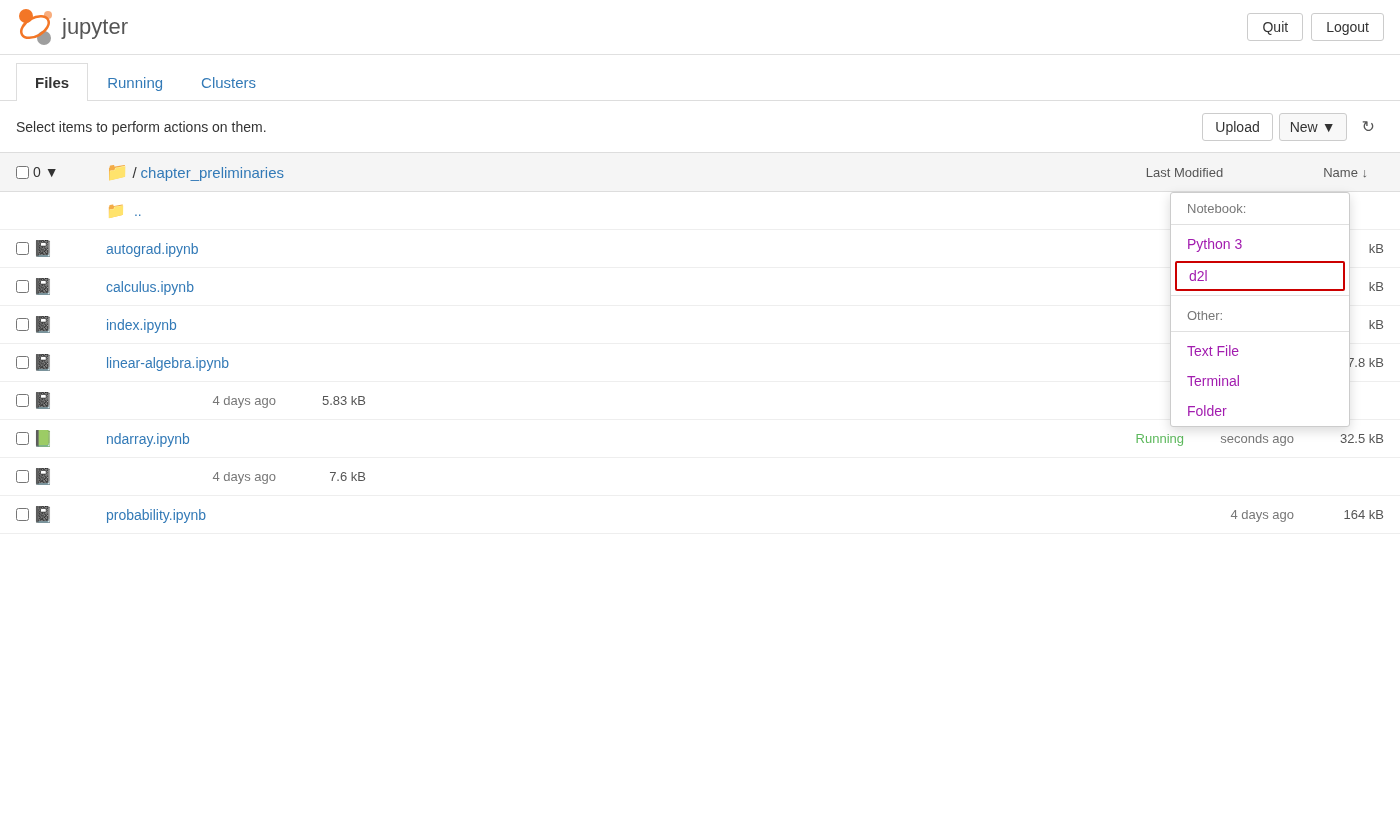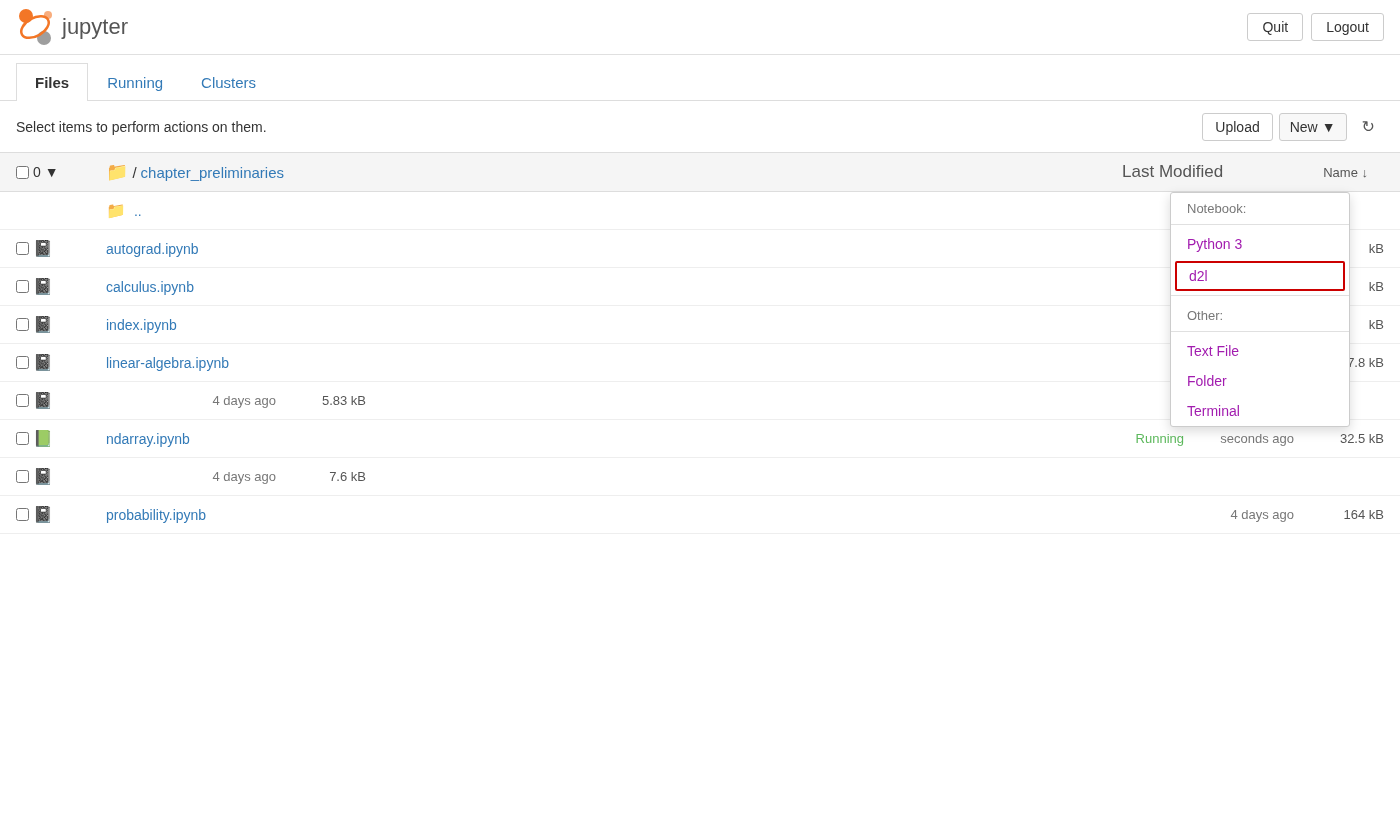--- a/index.html
+++ b/index.html
@@ -136,21 +136,21 @@
     <input type="checkbox" style="">
     <span>0</span>
     <span style="cursor:pointer;">▼</span>
   </div>
   <div class="breadcrumb-area">
     <span style="color:#337ab7; font-size:18px;">📁</span>
     <span>/</span>
     <span class="breadcrumb-link">chapter_preliminaries</span>
   </div>
   <div class="sort-area">
-    <span style="color:#555; font-size:17px;padding-left:47px;">Last Modified</span>
+    <span style="color:#555; font-size:13px;padding-left:47px;">Last Modified</span>
     <span class="sort-label">
       <span>Name</span>
       <span>↓</span>
     </span>
   </div>
 </div>
 
 <div id="file-list">
 
   <div class="parent-row">
@@ -265,15 +265,15 @@
 
 <div id="new-dropdown">
   <div class="dropdown-section-label">Notebook:</div>
   <hr class="dropdown-divider">
   <div class="dropdown-item">Python 3</div>
   <div class="dropdown-item highlighted">d2l</div>
   <hr class="dropdown-divider">
   <div class="dropdown-section-label">Other:</div>
   <hr class="dropdown-divider">
   <div class="dropdown-item">Text File</div>
+  <div class="dropdown-item">Terminal</div>
   <div class="dropdown-item">Folder</div>
-  <div class="dropdown-item">Terminal</div>
 </div>
 
 </body></html>

